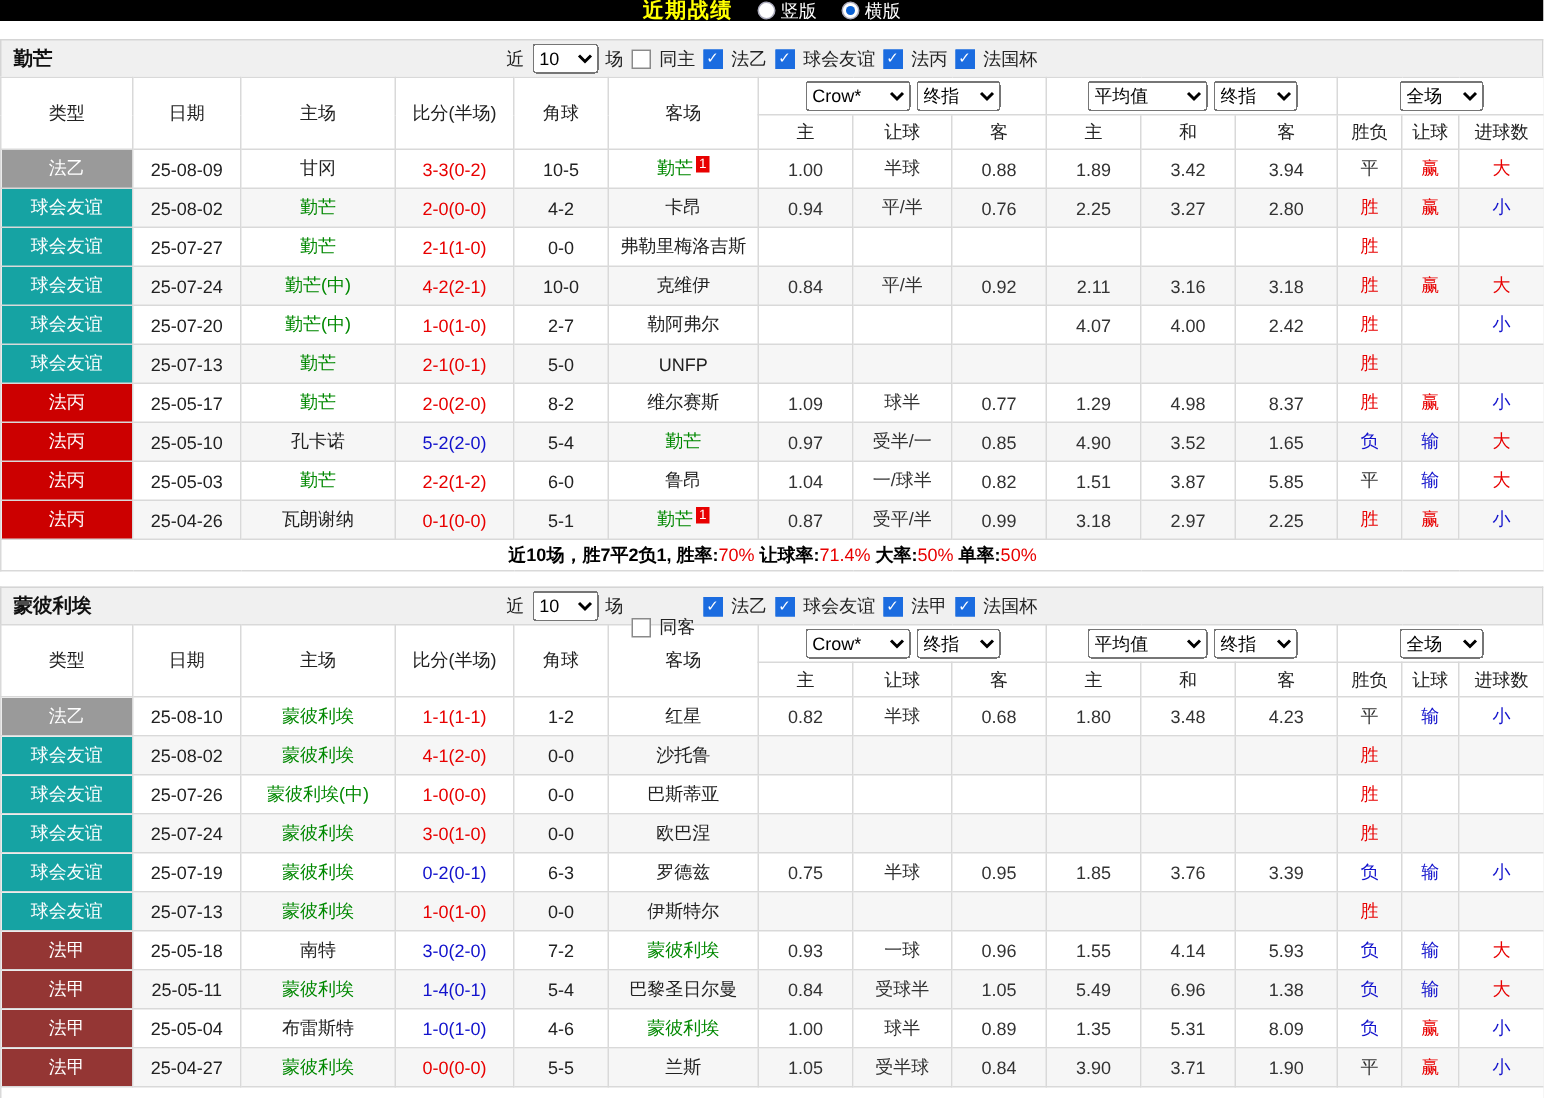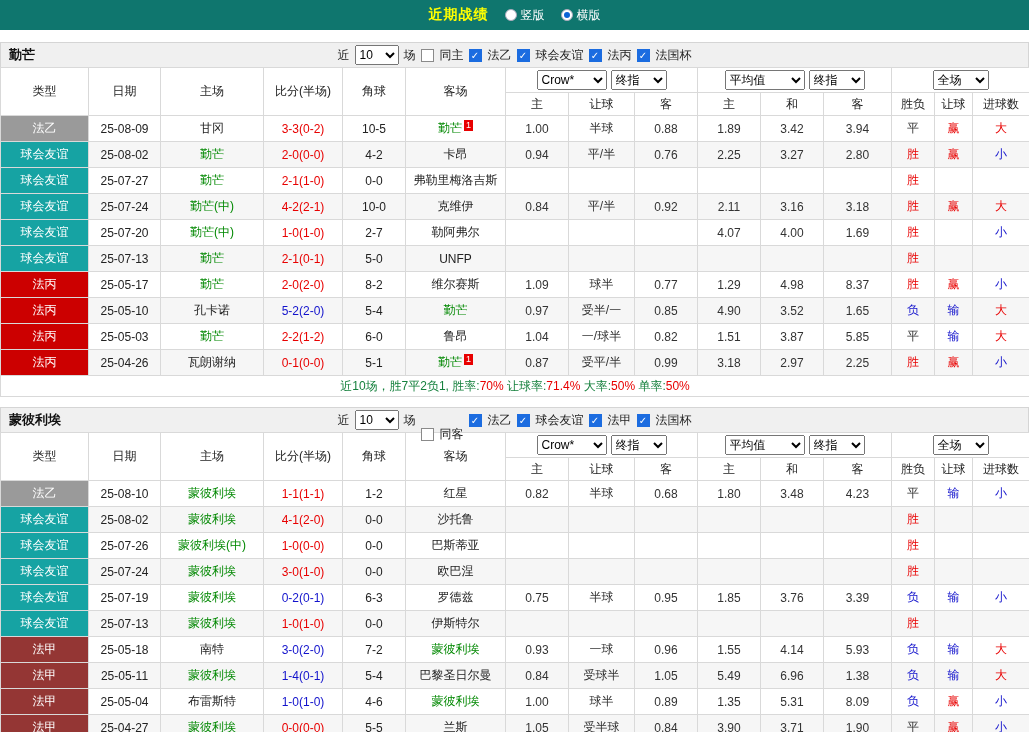--- a/index.html
+++ b/index.html
@@ -1,18 +1,18 @@
 <!DOCTYPE html>
 <html><head>
 <meta charset="utf-8">
 <style>
   html,body { margin:0; padding:0; background:#fff; }
   body { width:1029px; font-family:"Liberation Sans","DejaVu Sans",sans-serif; color:#222; }
 
-  .titlebar { height:30px; background:#0f766e; display:flex; align-items:center; justify-content:center; gap:16px; }
+  .titlebar { height:14px; background:#000000; display:flex; align-items:center; justify-content:center; gap:16px; }
   .titlebar .title { color:#ffff00; font-weight:bold; font-size:14px; letter-spacing:1px; }
   .view-opts { display:flex; align-items:center; gap:16px; }
   .opt { display:flex; align-items:center; gap:4px; color:#fff; font-size:12px; cursor:pointer; }
   .radio { width:12px; height:12px; border-radius:50%; background:#fff; border:1px solid #aab; box-sizing:border-box; position:relative; }
   .radio.sel::after { content:""; position:absolute; left:2px; top:2px; width:6px; height:6px; border-radius:50%; background:#0b62d6; }
 
   .section { margin-top:12px; }
   .section + .section { margin-top:10px; }
 
   .teambar { height:24px; background:#f0f0f0; border:1px solid #d5d5d5; border-bottom:none; position:relative; display:flex; align-items:center; justify-content:center; font-size:12px; }
@@ -30,21 +30,21 @@
   thead select { height:20px; font-size:12px; vertical-align:middle; margin:0 2px; }
   tbody td { height:25px; }
   tr.alt td { background:#f6f6f6; }
   td.badge { color:#fff; }
   .green { color:#008800; }
   .red { color:#e80000; }
   .blue { color:#1212cc; }
   .dark { color:#333333; }
   .card { display:inline-block; background:#e80000; color:#fff; font-size:9px; line-height:11px; min-width:7px; padding:0 1px; margin-left:2px; position:relative; top:-4px; }
   tr.summary td { height:20px; background:#fff; font-size:12px; }
-  tr.summary .dark { color:#15803d; }
+  tr.summary .dark { color:#000000;font-weight:bold; }
 </style>
 </head>
 <body>
 
 <div class="titlebar">
   <span class="title">近期战绩</span>
   <span class="view-opts" id="view-opts">
       <label class="opt">
         <span class="radio"></span>
         <span>竖版</span>
@@ -202,21 +202,21 @@
             <td>25-07-20</td>
             <td><span class="green">勤芒(中)</span></td>
             <td><span class="red">1-0(1-0)</span></td>
             <td>2-7</td>
             <td><span>勒阿弗尔</span></td>
             <td class="dark"></td>
             <td class="dark"></td>
             <td class="dark"></td>
             <td class="dark">4.07</td>
             <td class="dark">4.00</td>
-            <td class="dark">1.69</td>
+            <td class="dark">2.42</td>
             <td><span class="red">胜</span></td>
             <td><span></span></td>
             <td><span class="blue">小</span></td>
           </tr>
           <tr class="alt">
             <td class="badge" style="background: rgb(22, 163, 163);">球会友谊</td>
             <td>25-07-13</td>
             <td><span class="green">勤芒</span></td>
             <td><span class="red">2-1(0-1)</span></td>
             <td>5-0</td>

